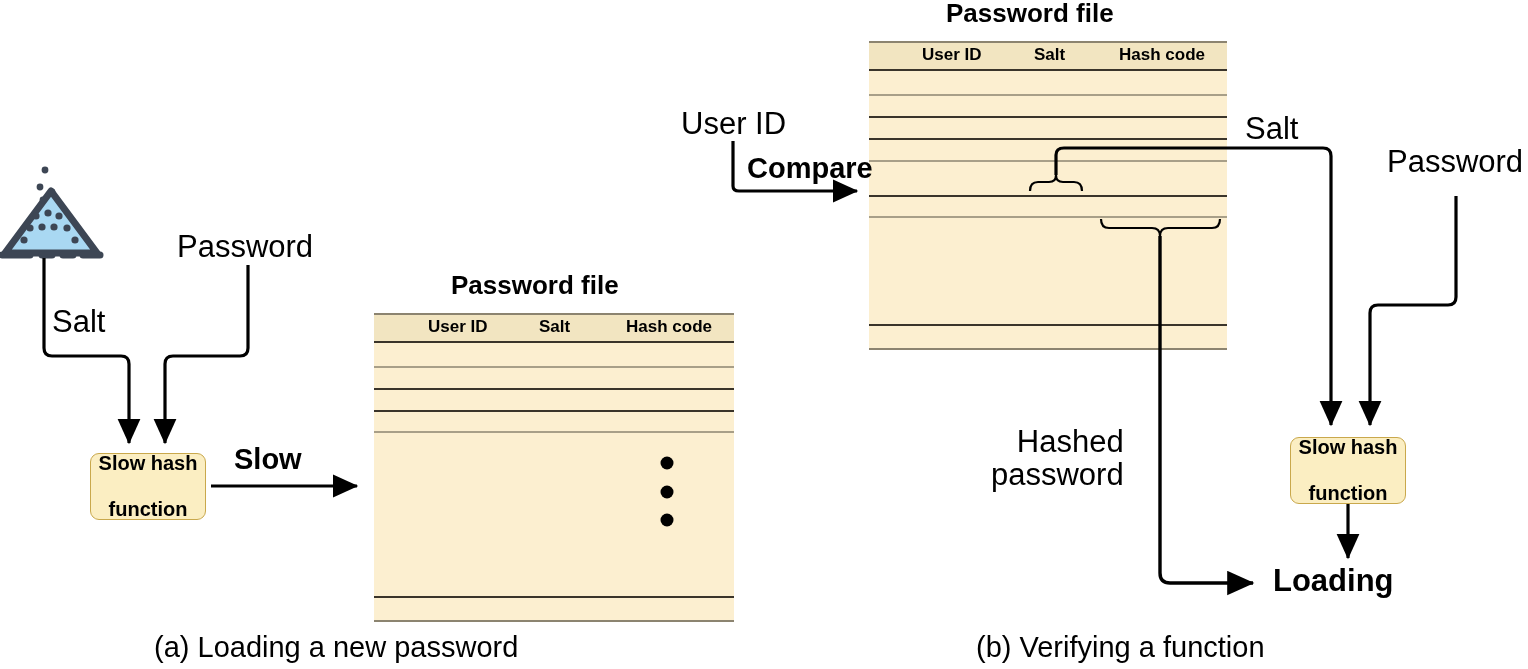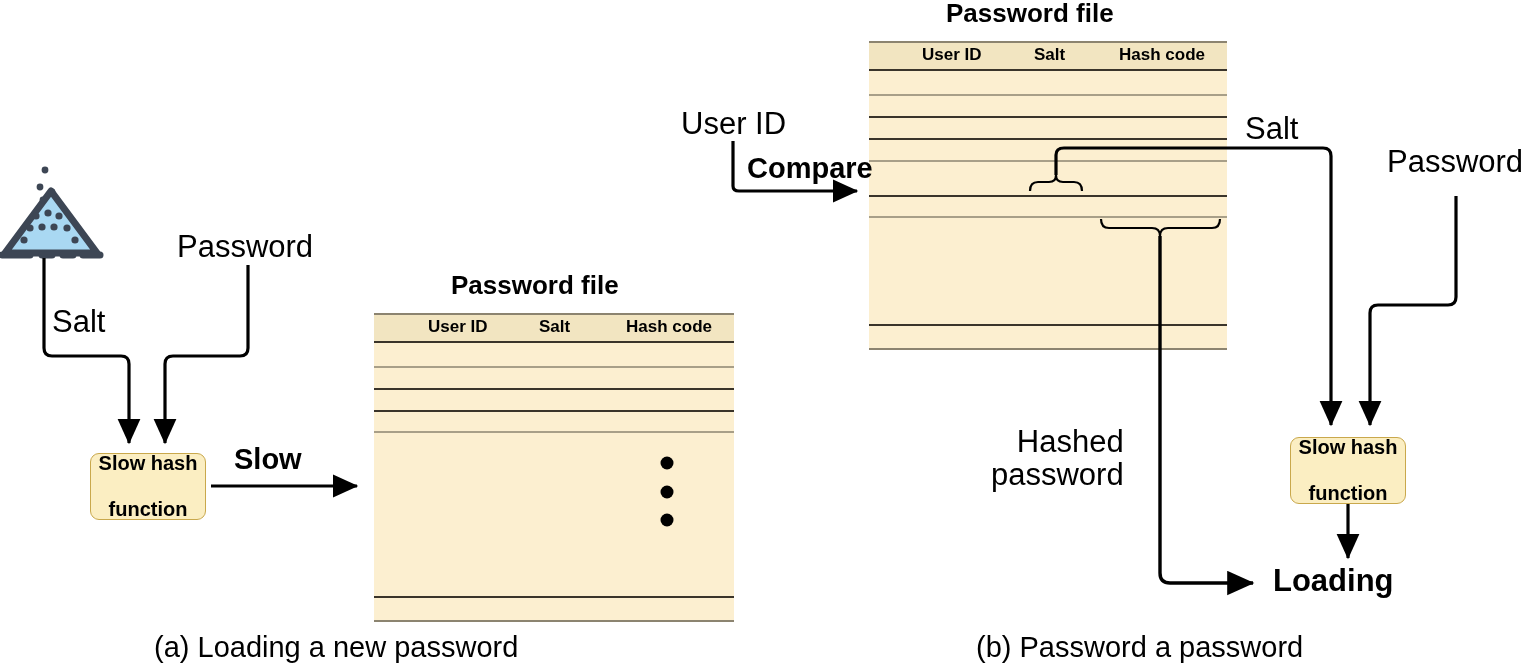--- a/index.html
+++ b/index.html
@@ -146,15 +146,15 @@
 
   <div class="hashbox" style="left:1290px;top:437px;width:114px;height:65px;">
     <span class="t-box">
       <span>Slow hash</span><br>
       <span>function</span>
     </span>
   </div>
 
   <div class="txt t-cmp" style="left:1273px;top:565px;">Loading</div>
 
-  <div class="txt t-cap" style="left:976px;top:632px;">(b) Password a password</div>
+  <div class="txt t-cap" style="left:976px;top:632px;">(b) Verifying a function</div>
 
 </div>
 
 </body></html>

